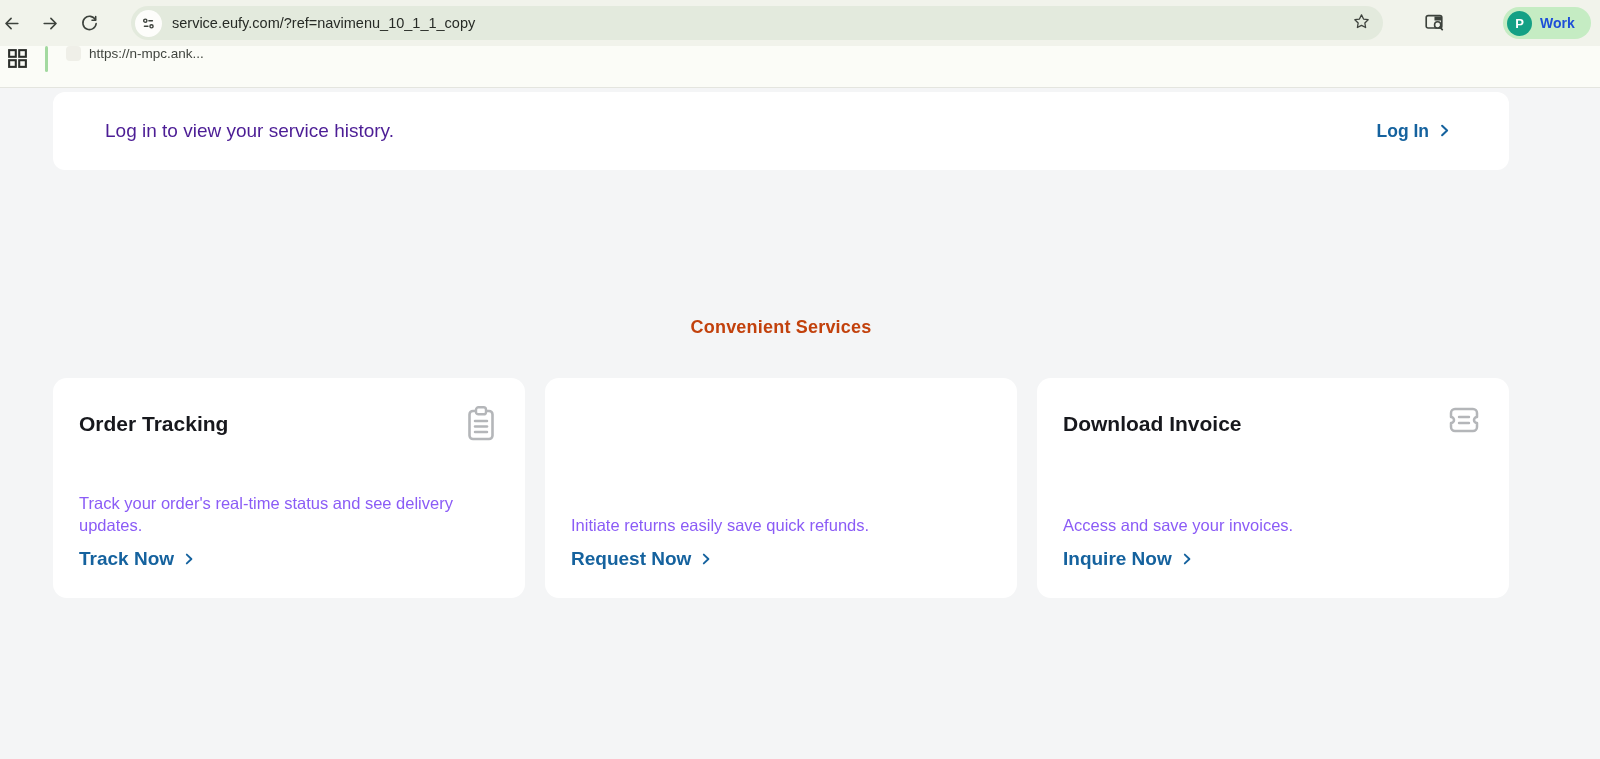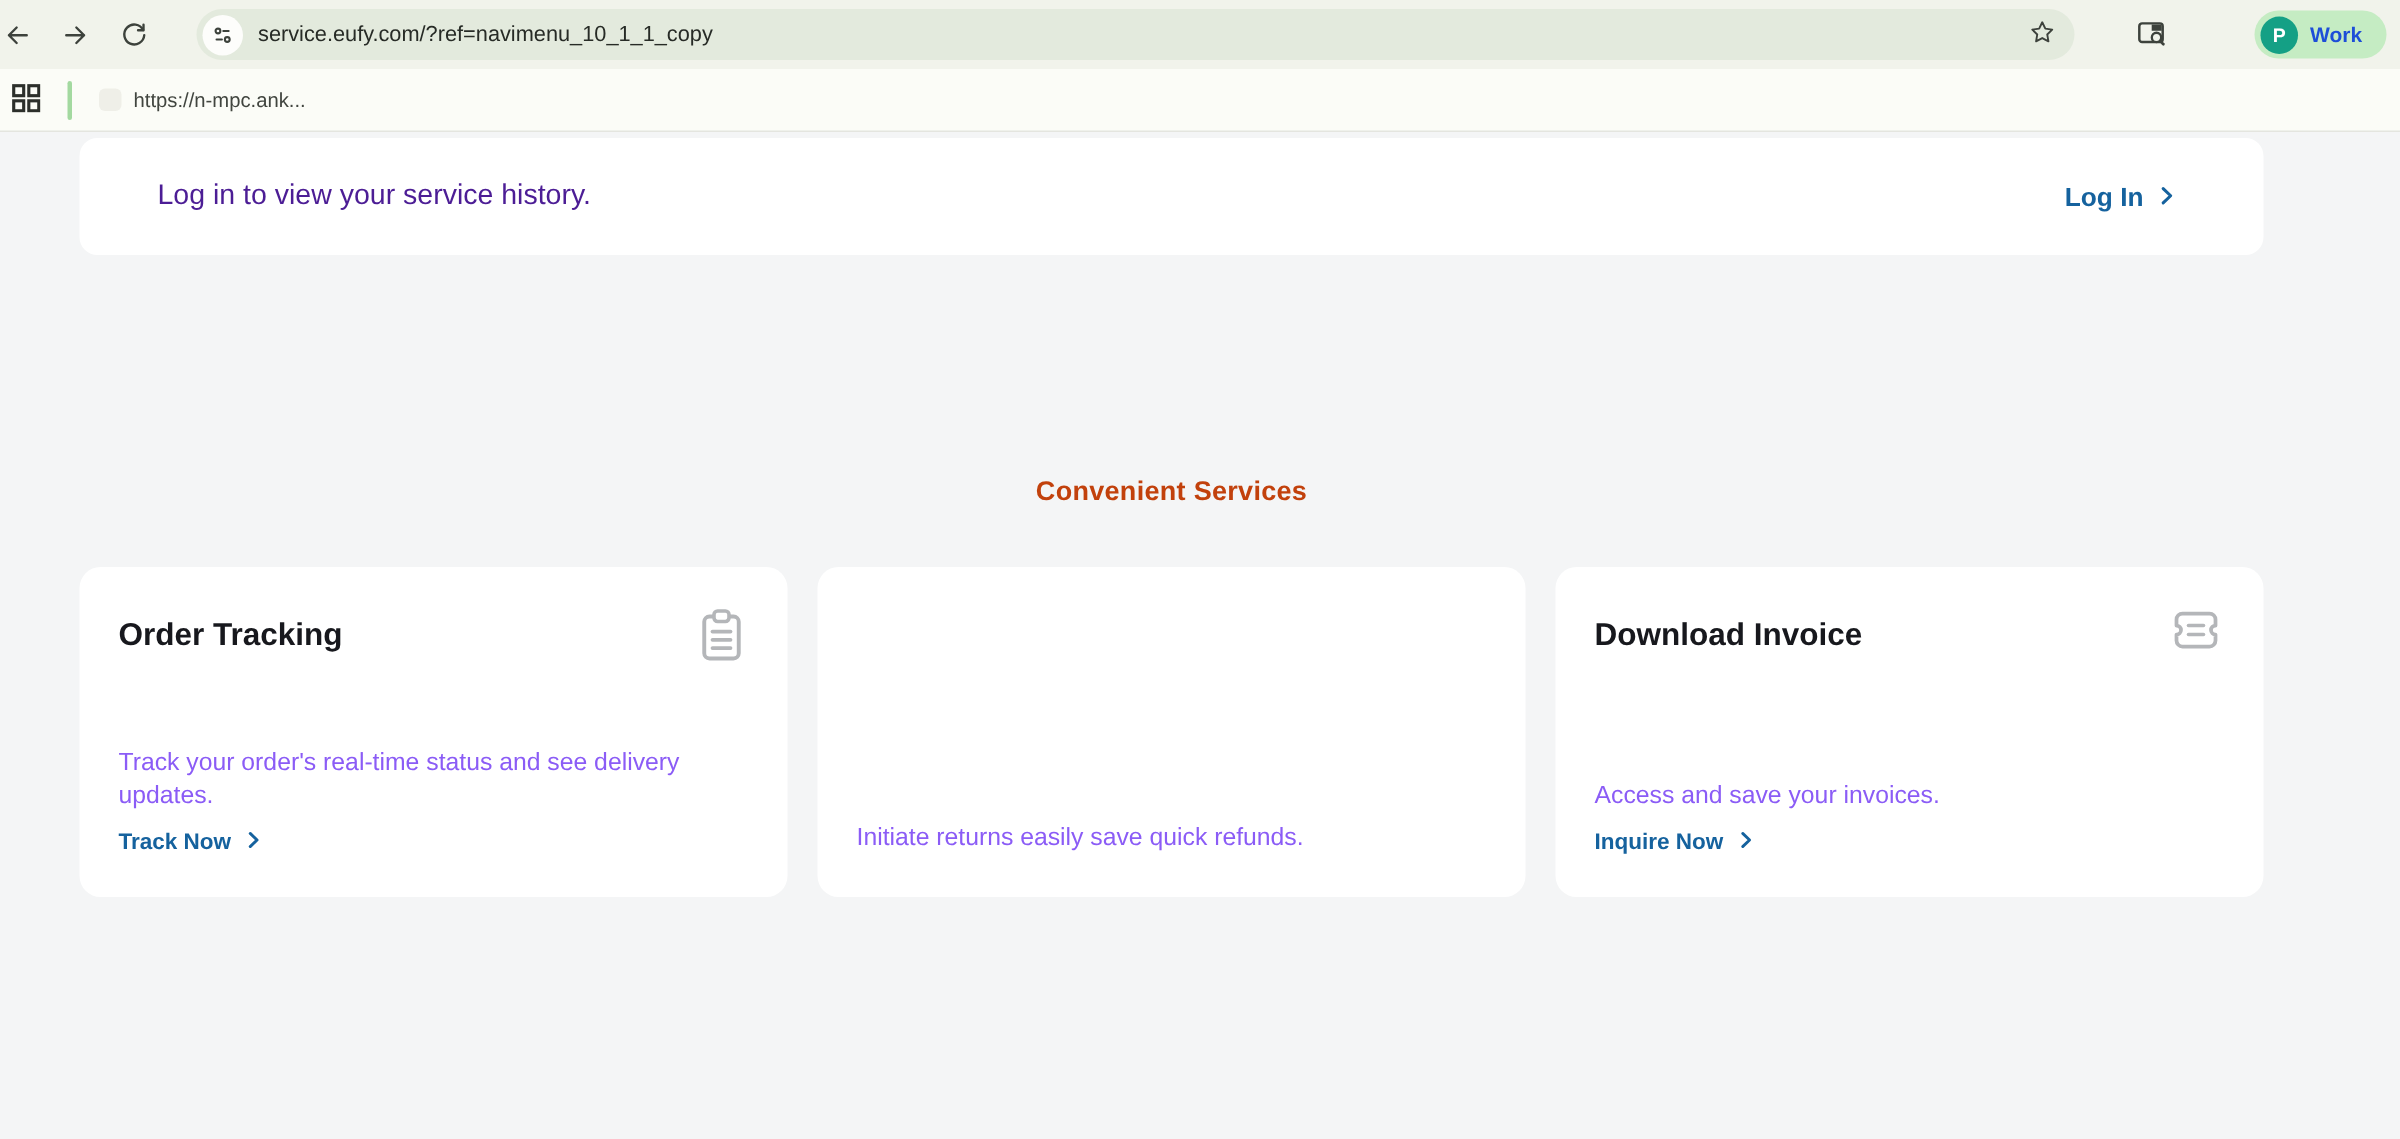--- a/index.html
+++ b/index.html
@@ -15,21 +15,21 @@
   .url-text { margin-left:10px; font-size:14.5px; color:#272b26; flex:1; white-space:nowrap; overflow:hidden; }
   .star-btn { border:none; background:transparent; cursor:pointer; display:flex; align-items:center; }
   .side-search-btn { margin-left:20px; width:32px; height:32px; border:none; background:transparent; display:flex; align-items:center; justify-content:center; cursor:pointer; }
   .toolbar-sep { width:2px; height:20px; background:#b9dcb4; margin:0 10px 0 8px; border-radius:1px; }
   .profile-pill { height:32px; background:#c5ecc3; border:none; border-radius:16px; display:flex; align-items:center; padding:0 16px 0 4px; cursor:pointer; }
   .avatar { width:25px; height:25px; border-radius:50%; background:#14a085; color:#ffffff; font-size:13px; font-weight:700; display:flex; align-items:center; justify-content:center; }
   .profile-label { margin-left:8px; font-size:14px; font-weight:600; color:#1d4ed8; }
   .kebab-btn { margin-left:16px; width:28px; height:32px; border:none; background:transparent; cursor:pointer; display:flex; align-items:center; justify-content:center; }
 
   
-  .tabstrip { height:42px; background:#fbfcf7; border-bottom:1px solid #e4e5df; display:flex; align-items:center; padding-left:3px; }
+  .tabstrip { height:42px; background:#fbfcf7; border-bottom:1px solid #e4e5df; display:flex; align-items:flex-start; padding-left:3px; }
   .grid-btn { width:28px; height:28px; border:none; background:transparent; cursor:pointer; display:flex; align-items:center; justify-content:center; }
   .tab-indicator { width:3px; height:26px; border-radius:2px; background:#a3d9a0; margin-left:14px; }
   .tab-entry { display:flex; align-items:center; margin-left:18px; cursor:pointer; }
   .tab-favicon { width:15px; height:15px; border-radius:4px; background:#efefe8; }
   .tab-url { margin-left:8px; font-size:13.5px; color:#41453f; }
 
   
   .content { position:relative; height:671px; background:#f4f5f6; }
 
   .banner { position:absolute; left:53px; top:4px; width:1456px; height:78px; background:#ffffff; border-radius:12px; display:flex; align-items:center; justify-content:space-between; padding:0 58px 0 52px; }
@@ -37,21 +37,21 @@
   .login-link { display:flex; align-items:center; gap:9px; border:none; background:transparent; cursor:pointer; font-family:inherit; font-size:17.5px; font-weight:600; color:#15629e; }
 
   .section-title { position:absolute; left:53px; top:229px; width:1456px; text-align:center; font-size:18px; font-weight:700; color:#c2410c; letter-spacing:.2px; }
 
   .cards { position:absolute; left:53px; top:290px; display:flex; gap:20px; }
   .card { width:472px; height:220px; background:#ffffff; border-radius:14px; padding:26px 26px 28px 26px; display:flex; flex-direction:column; }
   .card-head { display:flex; justify-content:space-between; align-items:flex-start; }
   .card-title { font-size:21px; font-weight:700; color:#17181d; padding-top:8px; }
   .card-icon { flex:0 0 auto; }
   .card-desc { margin-top:auto; font-size:16.5px; line-height:1.32; color:#8b5cf6; max-width:420px; }
-  .card-link { margin-top:11px; display:flex; align-items:center; gap:9px; border:none; background:transparent; cursor:pointer; font-family:inherit; font-size:15px; font-weight:600; color:#15629e; padding:0; }
+  .card-link { margin-top:11px; display:flex; align-items:center; gap:9px; border:none; background:transparent; cursor:pointer; font-family:inherit; font-size:19px; font-weight:600; color:#15629e; padding:0; }
 </style>
 </head>
 <body>
 
 <div class="toolbar">
   <button class="nav-btn">
     <span>
       <svg width="19" height="19" viewBox="0 0 24 24">
           <path d="M20 12H5M11.5 5.5 5 12l6.5 6.5" fill="none" stroke="#3d423c" stroke-width="2" stroke-linecap="round" stroke-linejoin="round"></path>
         </svg>
@@ -176,20 +176,28 @@
         <span>
           <svg width="12" height="12" viewBox="0 0 12 12">
               <path d="M3.8 1.6 8.4 6l-4.6 4.4" fill="none" stroke="#15629e" stroke-width="1.9" stroke-linecap="round" stroke-linejoin="round"></path>
             </svg>
         </span>
       </button>
     </div>
 
     <div class="card">
       <div class="card-desc">Initiate returns easily save quick refunds.</div>
+      <button class="card-link">
+        <span>Request Now</span>
+        <span>
+          <svg width="12" height="12" viewBox="0 0 12 12">
+              <path d="M3.8 1.6 8.4 6l-4.6 4.4" fill="none" stroke="#15629e" stroke-width="1.9" stroke-linecap="round" stroke-linejoin="round"></path>
+            </svg>
+        </span>
+      </button>
     </div>
 
     <div class="card">
       <div class="card-head">
         <span class="card-title">Download Invoice</span>
         <span class="card-icon">
           <svg width="38" height="32" viewBox="0 0 38 30">
             <path d="M10 4 H28 A4 4 0 0 1 32 8 V12 A3 3 0 0 0 32 18 V22 A4 4 0 0 1 28 26 H10 A4 4 0 0 1 6 22 V18 A3 3 0 0 0 6 12 V8 A4 4 0 0 1 10 4 Z" fill="none" stroke="#b4b6b9" stroke-width="2.5" stroke-linejoin="round"></path>
             <line x1="14" y1="12" x2="24" y2="12" stroke="#b4b6b9" stroke-width="2.4" stroke-linecap="round"></line>
             <line x1="14" y1="18" x2="24" y2="18" stroke="#b4b6b9" stroke-width="2.4" stroke-linecap="round"></line>

